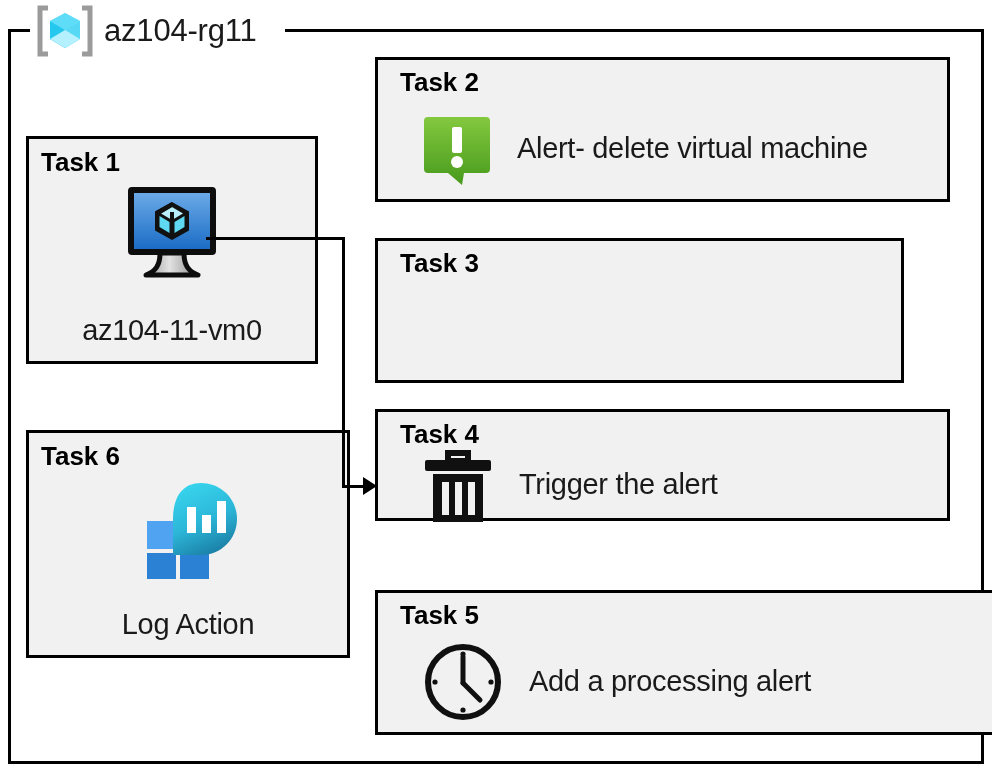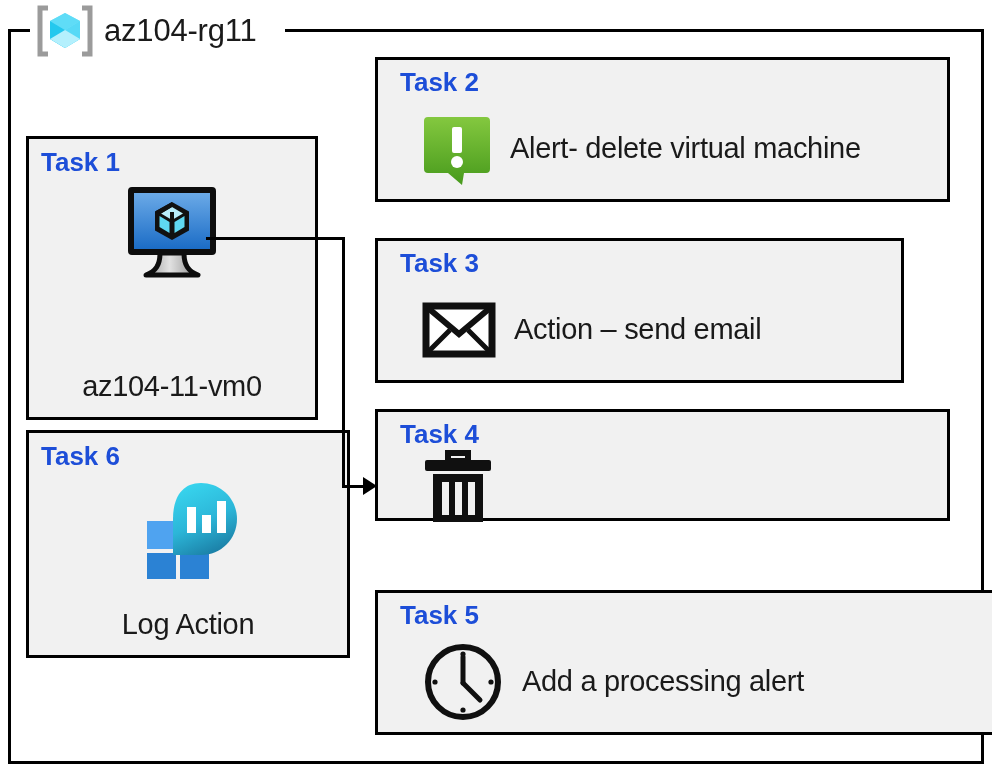--- a/index.html
+++ b/index.html
@@ -79,21 +79,21 @@
   .card {
     position: absolute;
     box-sizing: border-box;
     background: #f1f1f1;
     border: 3px solid #000000;
   }
   .card-label {
     position: absolute;
     font-weight: bold;
     font-size: 26px;
-    color: #1d4ed8;
+    color: #000000;
     letter-spacing: 0px;
     white-space: nowrap;
   }
   .card-text {
     font-size: 29px;
     color: #1a1a1a;
     white-space: nowrap;
     letter-spacing: -0.3px;
   }
 
@@ -114,21 +114,21 @@
   
   .card-right .card-label { left: 22px; top: 7px; }
   .card-right .row {
     position: absolute;
     left: 44px;
     right: 10px;
     top: 44px;
     bottom: 6px;
     display: flex;
     align-items: center;
-    gap: 18px;
+    gap: 25px;
   }
   .icon-slot {
     flex: 0 0 auto;
     display: flex;
     align-items: center;
     justify-content: center;
   }
 
   
   .conn {
@@ -170,21 +170,21 @@
           <polygon points="29,8 44,16 29,25 14,16" fill="#5fdcf7"></polygon>
           <polygon points="14,16 29,25 29,43 14,34" fill="#24c8ee"></polygon>
           <polygon points="29,25 44,16 44,34 29,43" fill="#57d9f6"></polygon>
           <polygon points="29,25 14,34 29,43 44,34" fill="#b4f0fd"></polygon>
         </g>
       </svg>
     </div>
     <div class="rg-title">az104-rg11</div>
   </div>
 
-  <div class="card card-left" style="left:26px; top:136px; width:292px; height:284px;">
+  <div class="card card-left" style="left:26px; top:136px; width:292px; height:228px;">
     <div class="card-label">Task 1</div>
     <div class="stack">
       <div class="icon-slot">
         <svg width="92" height="100" viewBox="0 0 92 100" xmlns="http://www.w3.org/2000/svg">
           <defs>
             <linearGradient id="vmScreen" x1="0" y1="0" x2="0" y2="1">
               <stop offset="0%" stop-color="#6fade9"></stop>
               <stop offset="100%" stop-color="#1769c4"></stop>
             </linearGradient>
             <linearGradient id="vmStand" x1="0" y1="0" x2="1" y2="0">
@@ -255,48 +255,39 @@
           <rect x="30" y="16" width="10" height="26" rx="2" fill="#ffffff"></rect>
           <circle cx="35" cy="51" r="6" fill="#ffffff"></circle>
         </svg>
       </div>
       <div class="card-text">Alert- delete virtual machine</div>
     </div>
   </div>
 
   <div class="card card-right" style="left:375px; top:238px; width:529px; height:145px;">
     <div class="card-label">Task 3</div>
-    <div class="row">
-      <div class="icon-slot">
-        <svg width="74" height="56" viewBox="0 0 74 56" xmlns="http://www.w3.org/2000/svg">
-          <rect x="4" y="4" width="66" height="48" fill="#ffffff" stroke="#101010" stroke-width="7"></rect>
-          <path d="M6 6 L37 32 L68 6" fill="none" stroke="#101010" stroke-width="6"></path>
-          <path d="M6 50 L28 28 M68 50 L46 28" fill="none" stroke="#101010" stroke-width="5"></path>
-        </svg>
-      </div>
-      <div class="card-text">Action – send email</div>
-    </div>
   </div>
 
   <div class="card card-right" style="left:375px; top:409px; width:575px; height:112px;">
     <div class="card-label">Task 4</div>
     <div class="row">
       <div class="icon-slot">
         <svg width="72" height="82" viewBox="0 0 72 82" xmlns="http://www.w3.org/2000/svg">
 
           <path d="M26 10 h20 v8 h-20 z" fill="none" stroke="#101010" stroke-width="6"></path>
 
           <rect x="3" y="17" width="66" height="11" rx="2" fill="#101010"></rect>
 
           <path d="M11 31 h50 v48 h-50 z" fill="#101010"></path>
           <rect x="20" y="39" width="7" height="33" fill="#f1f1f1"></rect>
           <rect x="33" y="39" width="7" height="33" fill="#f1f1f1"></rect>
           <rect x="46" y="39" width="7" height="33" fill="#f1f1f1"></rect>
         </svg>
       </div>
+      <div class="card-text">Trigger the alert</div>
     </div>
   </div>
 
   <div class="card card-right" style="left:375px; top:590px; width:665px; height:145px;">
     <div class="card-label">Task 5</div>
     <div class="row">
       <div class="icon-slot">
         <svg width="82" height="82" viewBox="0 0 82 82" xmlns="http://www.w3.org/2000/svg">
           <circle cx="41" cy="41" r="35" fill="none" stroke="#101010" stroke-width="6"></circle>
           <circle cx="41" cy="13" r="2.6" fill="#101010"></circle>

